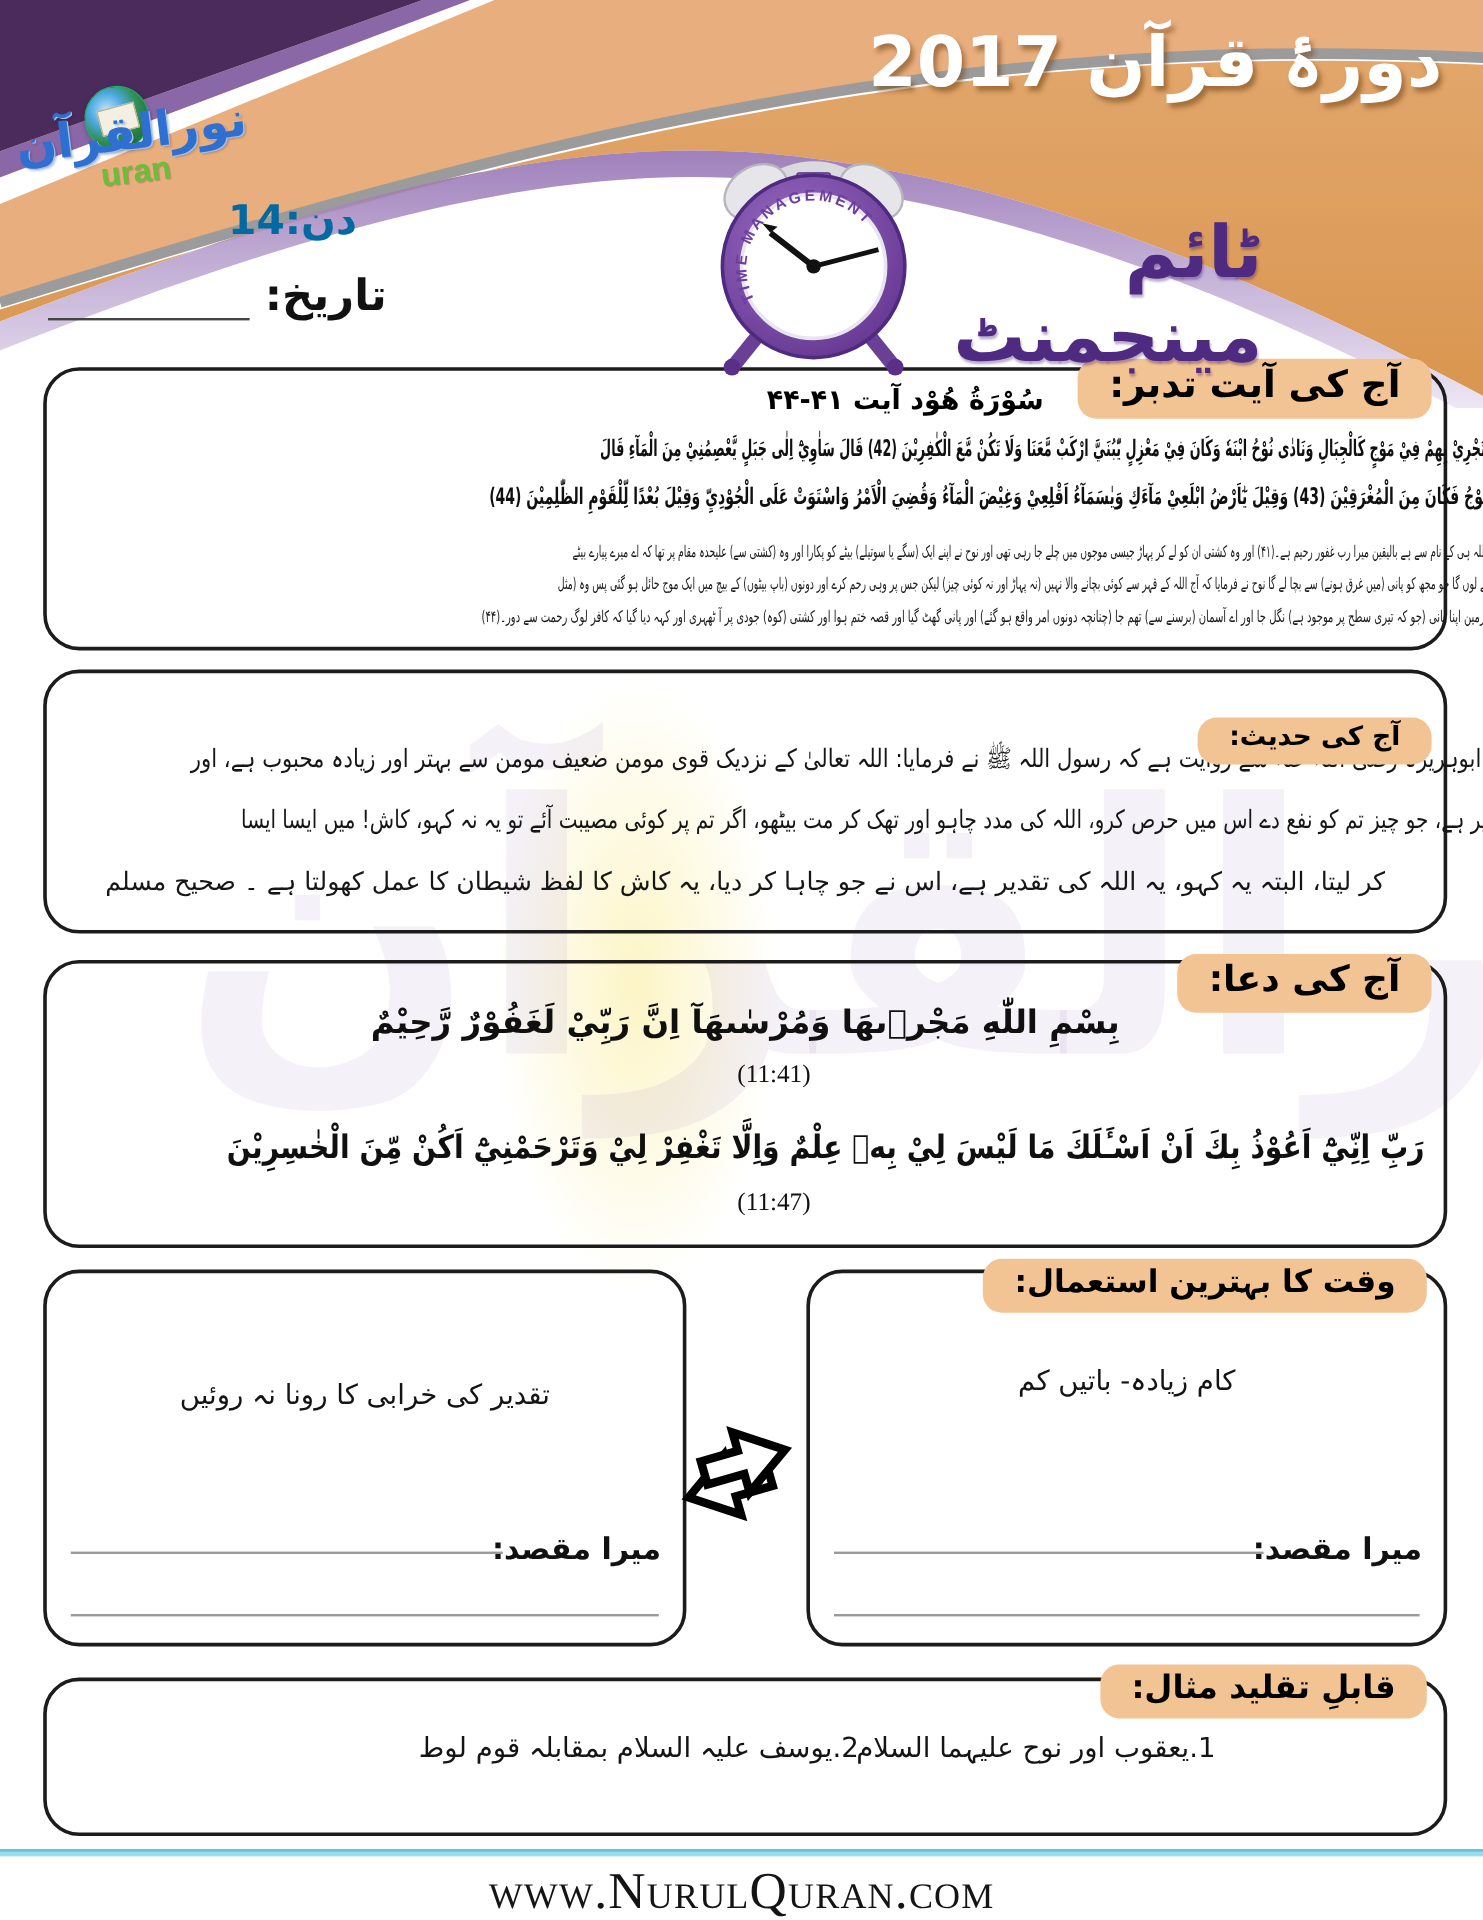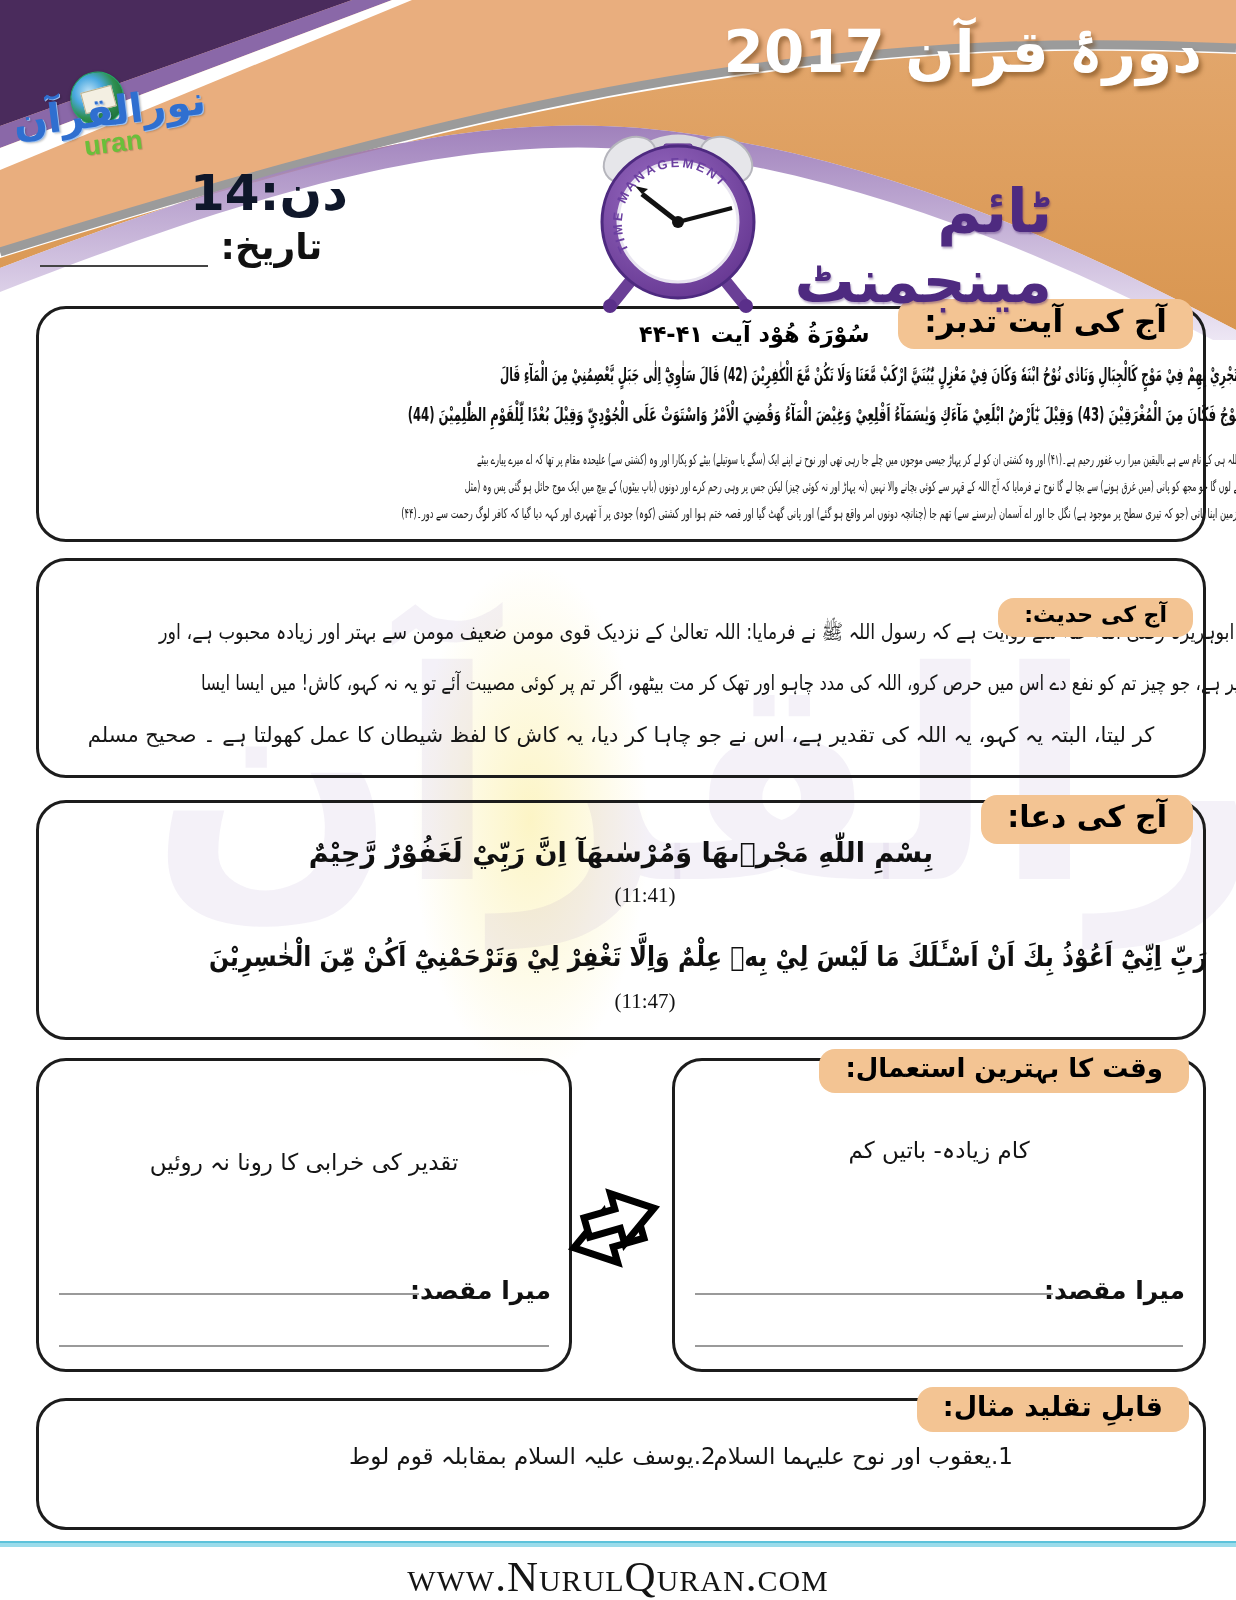--- a/index.html
+++ b/index.html
@@ -20,22 +20,22 @@
   .logo{position:absolute;top:88px;left:16px;width:190px;z-index:2;transform:rotate(-7deg);}
   .globe{position:absolute;top:-18px;left:56px;width:52px;height:52px;border-radius:50%;
          background:radial-gradient(circle at 35% 35%,#bfe3f7 0%,#4aa8e0 30%,#2f8f4f 55%,#1d6f3a 80%);
          border:1px solid #2a6;box-shadow:0 2px 4px rgba(0,0,0,.25);}
   .globe .book{position:absolute;top:16px;left:11px;width:30px;height:20px;background:#f3efe2;
                border:1px solid #b8b090;transform:rotate(-8deg);}
   .logo-urdu{position:relative;font-size:40px;font-weight:bold;color:#2f6fd0;direction:rtl;
              text-shadow:1px 1px 0 #9cc0ee, 2px 2px 2px rgba(0,0,0,.2);}
   .logo-latin{position:absolute;top:40px;left:64px;font-size:27px;font-weight:bold;color:#6abf3a;
               font-family:"Liberation Sans",sans-serif;text-shadow:1px 1px 1px rgba(0,0,0,.2);}
-  .day-row{position:absolute;top:164px;left:190px;z-index:2;font-size:50px;font-weight:bold;
-           color:#0f172a;direction:rtl;}
+  .day-row{position:absolute;top:164px;left:190px;z-index:2;font-size:34px;font-weight:bold;
+           color:#0369a1;direction:rtl;}
   .date-row{position:absolute;top:226px;left:40px;z-index:2;font-size:36px;font-weight:bold;
             color:#111;direction:rtl;}
   .date-blank{display:inline-block;width:168px;height:36px;border-bottom:2px solid #444;
               vertical-align:bottom;}
   .clock-svg{position:absolute;top:118px;left:578px;z-index:2;}
   
   .box{position:absolute;left:36px;width:1164px;border:3px solid #1c1c1c;border-radius:30px;
        z-index:1;background:transparent;}
   .tab{position:absolute;background:#f3c493;border-radius:16px;padding:4px 26px 10px;
        font-weight:bold;color:#000;direction:rtl;z-index:3;white-space:nowrap;}
@@ -174,21 +174,21 @@
   </div>
 
   <div class="box" style="top:800px;height:234px;">
     <div class="tab" style="top:-8px;right:10px;font-size:30px;margin-left:24px;">آج کی دعا:</div>
     <div class="line" style="top:34px;left:80px;right:80px;">
       <span class="fitline ar" style="font-size:27px;">بِسْمِ اللّٰهِ مَجْرٖىهَا وَمُرْسٰىهَآ اِنَّ رَبِّيْ لَغَفُوْرٌ رَّحِيْمٌ</span>
     </div>
     <div class="line" style="top:80px;">
       <span class="ref-num">(11:41)</span>
     </div>
-    <div class="line" style="top:138px;left:96px;right:80px;">
+    <div class="line" style="top:138px;left:76px;right:80px;">
       <span class="fitline ar" style="font-size: 27px; transform-origin: center center; transform: scaleX(0.871);">رَبِّ اِنِّيْٓ اَعُوْذُ بِكَ اَنْ اَسْـَٔلَكَ مَا لَيْسَ لِيْ بِهٖ عِلْمٌ وَاِلَّا تَغْفِرْ لِيْ وَتَرْحَمْنِيْٓ اَكُنْ مِّنَ الْخٰسِرِيْنَ</span>
     </div>
     <div class="line" style="top:186px;">
       <span class="ref-num">(11:47)</span>
     </div>
   </div>
 
   <div class="box" style="top:1058px;left:36px;width:530px;height:308px;">
     <div class="line" style="top:88px;">
       <span class="fitline" style="font-size:23px;color:#141414;">تقدیر کی خرابی کا رونا نہ روئیں</span>

